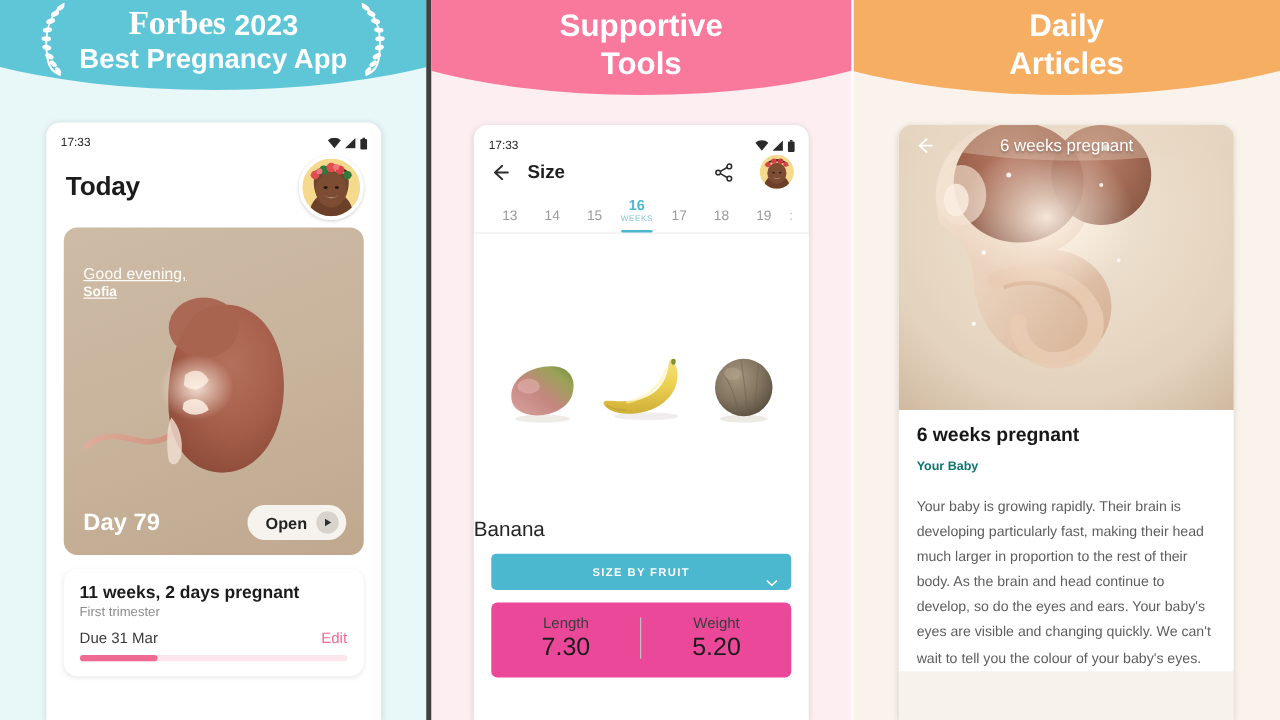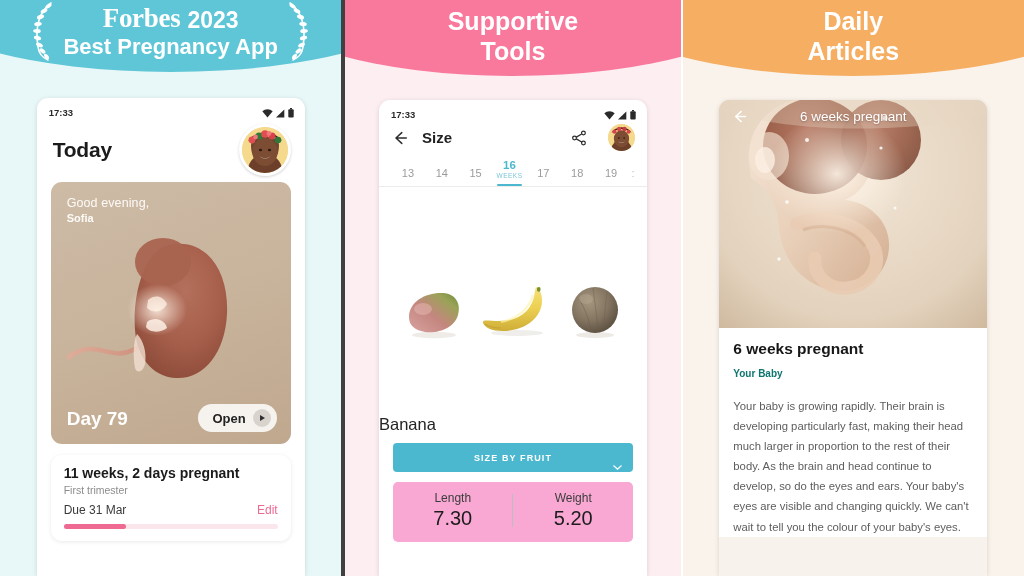--- a/index.html
+++ b/index.html
@@ -51,23 +51,23 @@
     position: absolute; left: 50%; transform: translateX(-50%);
     width: 268px; background: #ffffff;
     border-radius: 11px 11px 0 0; overflow: hidden;
     box-shadow: 0 1px 5px rgba(0,0,0,0.13);
   }
   .p1 .phone { top: 98px; height: 478px; }
   .p2 .phone { top: 100px; height: 476px; }
   .p3 .phone { top: 100px; height: 476px; background: #f7f2ec; }
 
   .statusbar {
-    height: 20px; display: flex; align-items: flex-end;
+    height: 20px; display: flex; align-items: center;
     justify-content: space-between; padding: 13px 11px 0 12px;
-    font-size: 9.5px; font-weight: bold; color: #2a2a2a;
+    font-size: 9.5px; font-weight: normal; color: #2a2a2a;
   }
   .sb-right { display: flex; align-items: center; gap: 3px; }
   .sb-icons { display: flex; align-items: center; gap: 2.5px; }
   .ic-wifi, .ic-sig, .ic-bat { display: block; }
 
   
   .s1-head { display: flex; align-items: center; justify-content: space-between;
     padding: 6px 14px 0 16px; position: relative; }
   .s1-title { font-size: 21px; font-weight: bold; color: #1b1b1b; letter-spacing: -0.2px; }
   .avatar {
@@ -75,21 +75,21 @@
     border: 3px solid #ffffff; overflow: hidden; position: relative;
     background: #f3d78a; box-shadow: 0 1px 3px rgba(0,0,0,.18); z-index: 4;
   }
   .avatar svg { display: block; }
 
   .hero-card {
     margin: 6px 14px 0 14px; height: 262px; border-radius: 11px;
     position: relative; overflow: hidden;
     background: linear-gradient(160deg,#cdbba6 0%,#c9b49d 45%,#bfa88e 100%);
   }
-  .hero-greet { position: absolute; top: 14px; left: 16px; color: #fdfbf8; }
+  .hero-greet { position: absolute; top: 30px; left: 16px; color: #fdfbf8; text-decoration: underline; }
   .hero-greet .g1 { font-size: 12.5px; letter-spacing: .1px; }
   .hero-greet .g2 { font-size: 11px; font-weight: bold; margin-top: 2px; }
   .hero-day { position: absolute; left: 16px; bottom: 14px;
     font-size: 19px; font-weight: bold; color: #ffffff; }
   .open-btn {
     position: absolute; right: 14px; bottom: 12px;
     background: #f6f3ee; border-radius: 16px; height: 28px;
     display: flex; align-items: center; gap: 7px; padding: 0 6px 0 14px;
   }
   .open-btn .lbl { font-size: 13px; font-weight: bold; color: #232323; }
@@ -134,21 +134,21 @@
   .fruit svg { display: block; }
 
   .fruit-name { text-align: left; font-size: 16.5px; color: #242424; padding: 2px 0 9px; background:#fff; }
   .size-select {
     margin: 0 14px; height: 29px; background: #4cb8cf; border-radius: 4px;
     display: flex; align-items: center; justify-content: center; position: relative;
   }
   .size-select .lbl { font-size: 9px; color: #ffffff; letter-spacing: 1.1px; font-weight: bold; }
   .size-select .caret { position: absolute; right: 11px; top: 50%; margin-top: -2px; }
   .metrics {
-    margin: 10px 14px 0 14px; background: #f9a8d4; border-radius: 5px;
+    margin: 10px 14px 0 14px; background: #ec4899; border-radius: 5px;
     display: flex; align-items: stretch; padding: 9px 0 12px 0;
   }
   .metric { flex: 1; text-align: center; }
   .metric .k { font-size: 12px; color: #3c3c3c; }
   .metric .v { font-size: 20px; color: #1c1c1c; margin-top: 2px; }
   .metric-div { width: 1px; background: #bdbdbd; margin: 3px 0; }
 
   
   .s3-hero { position: relative; height: 248px; margin-top: -20px;
     background: linear-gradient(165deg,#e6d9c8 0%,#e3d2bd 40%,#d6c2aa 100%); overflow: hidden; }

